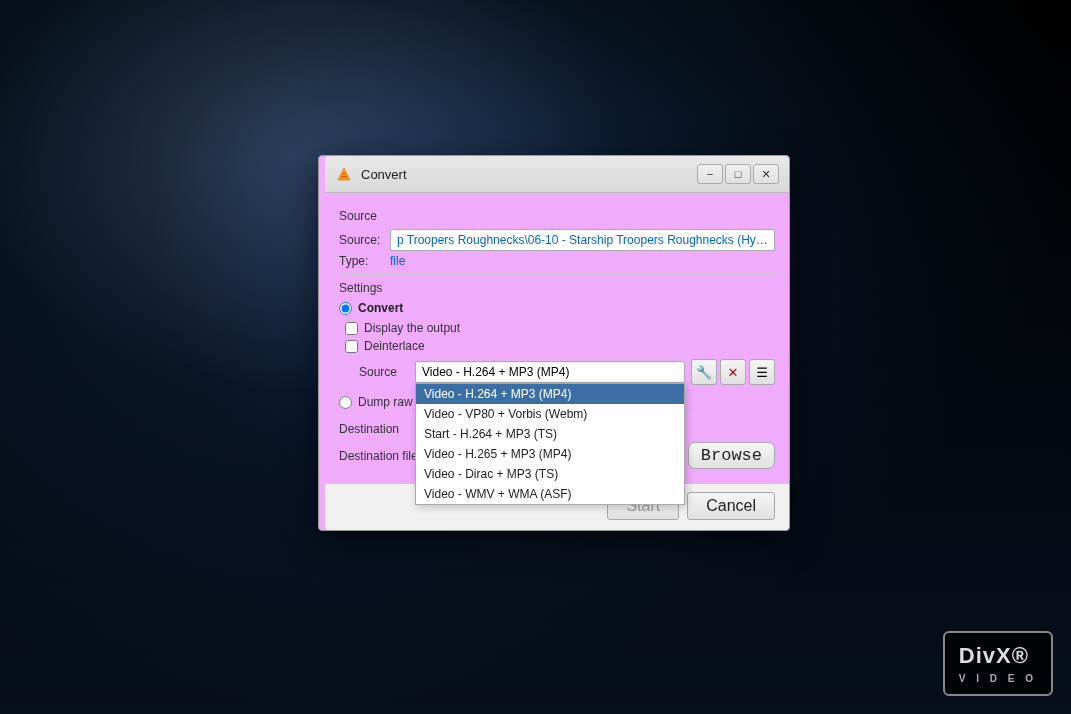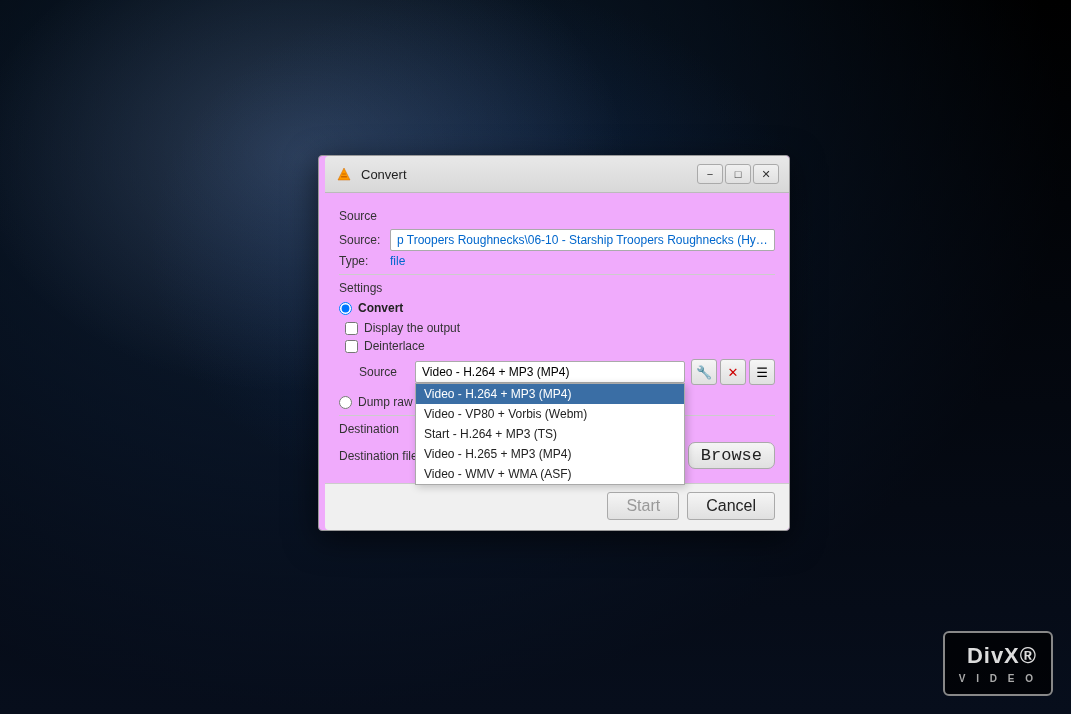--- a/index.html
+++ b/index.html
@@ -36,21 +36,21 @@
       background: rgba(0,0,0,0.7);
       border: 2px solid #888;
       border-radius: 6px;
       padding: 8px 14px;
       color: #ccc;
       font-size: 11px;
       font-weight: bold;
       letter-spacing: 2px;
       display: flex;
       flex-direction: column;
-      align-items: flex-end;
+      align-items: flex-start;
       line-height: 1.4;
     }
     .divx-badge .divx-logo {
       font-size: 22px;
       font-weight: 900;
       color: #ddd;
       letter-spacing: 1px;
     }
     .divx-badge .divx-sub {
       font-size: 10px;
@@ -398,20 +398,21 @@
         <select class="profile-select">
           
         <option value="Video - H.264 + MP3 (MP4)">Video - H.264 + MP3 (MP4)</option><option value="Video - VP80 + Vorbis (Webm)">Video - VP80 + Vorbis (Webm)</option><option value="Video - H.264 + MP3 (TS)">Video - H.264 + MP3 (TS)</option><option value="Video - H.265 + MP3 (MP4)">Video - H.265 + MP3 (MP4)</option><option value="Video - Theora + Vorbis (OGG)">Video - Theora + Vorbis (OGG)</option><option value="Video - MPEG-2 + MPGA (TS)">Video - MPEG-2 + MPGA (TS)</option><option value="Video - Dirac + MP3 (TS)">Video - Dirac + MP3 (TS)</option><option value="Video - WMV + WMA (ASF)">Video - WMV + WMA (ASF)</option><option value="Video - DIV3 + MP3 (ASF)">Video - DIV3 + MP3 (ASF)</option><option value="Audio - Vorbis (OGG)">Audio - Vorbis (OGG)</option></select>
         
         <div class="dropdown-list" id="dropdown-list">
 
         <div class="dropdown-item selected">Video - H.264 + MP3 (MP4)</div>
             <div class="dropdown-item">Video - VP80 + Vorbis (Webm)</div>
             <div class="dropdown-item">Start - H.264 + MP3 (TS)</div>
             <div class="dropdown-item">Video - H.265 + MP3 (MP4)</div>
+            <div class="dropdown-item">Video - Dirac + MP3 (TS)</div>
             <div class="dropdown-item">Video - WMV + WMA (ASF)</div>
           </div>
       </div>
       <div class="profile-action-btns">
         <button class="profile-action-btn">
           <span>🔧</span>
         </button>
         <button class="profile-action-btn red">
           <span>✕</span>
         </button>

